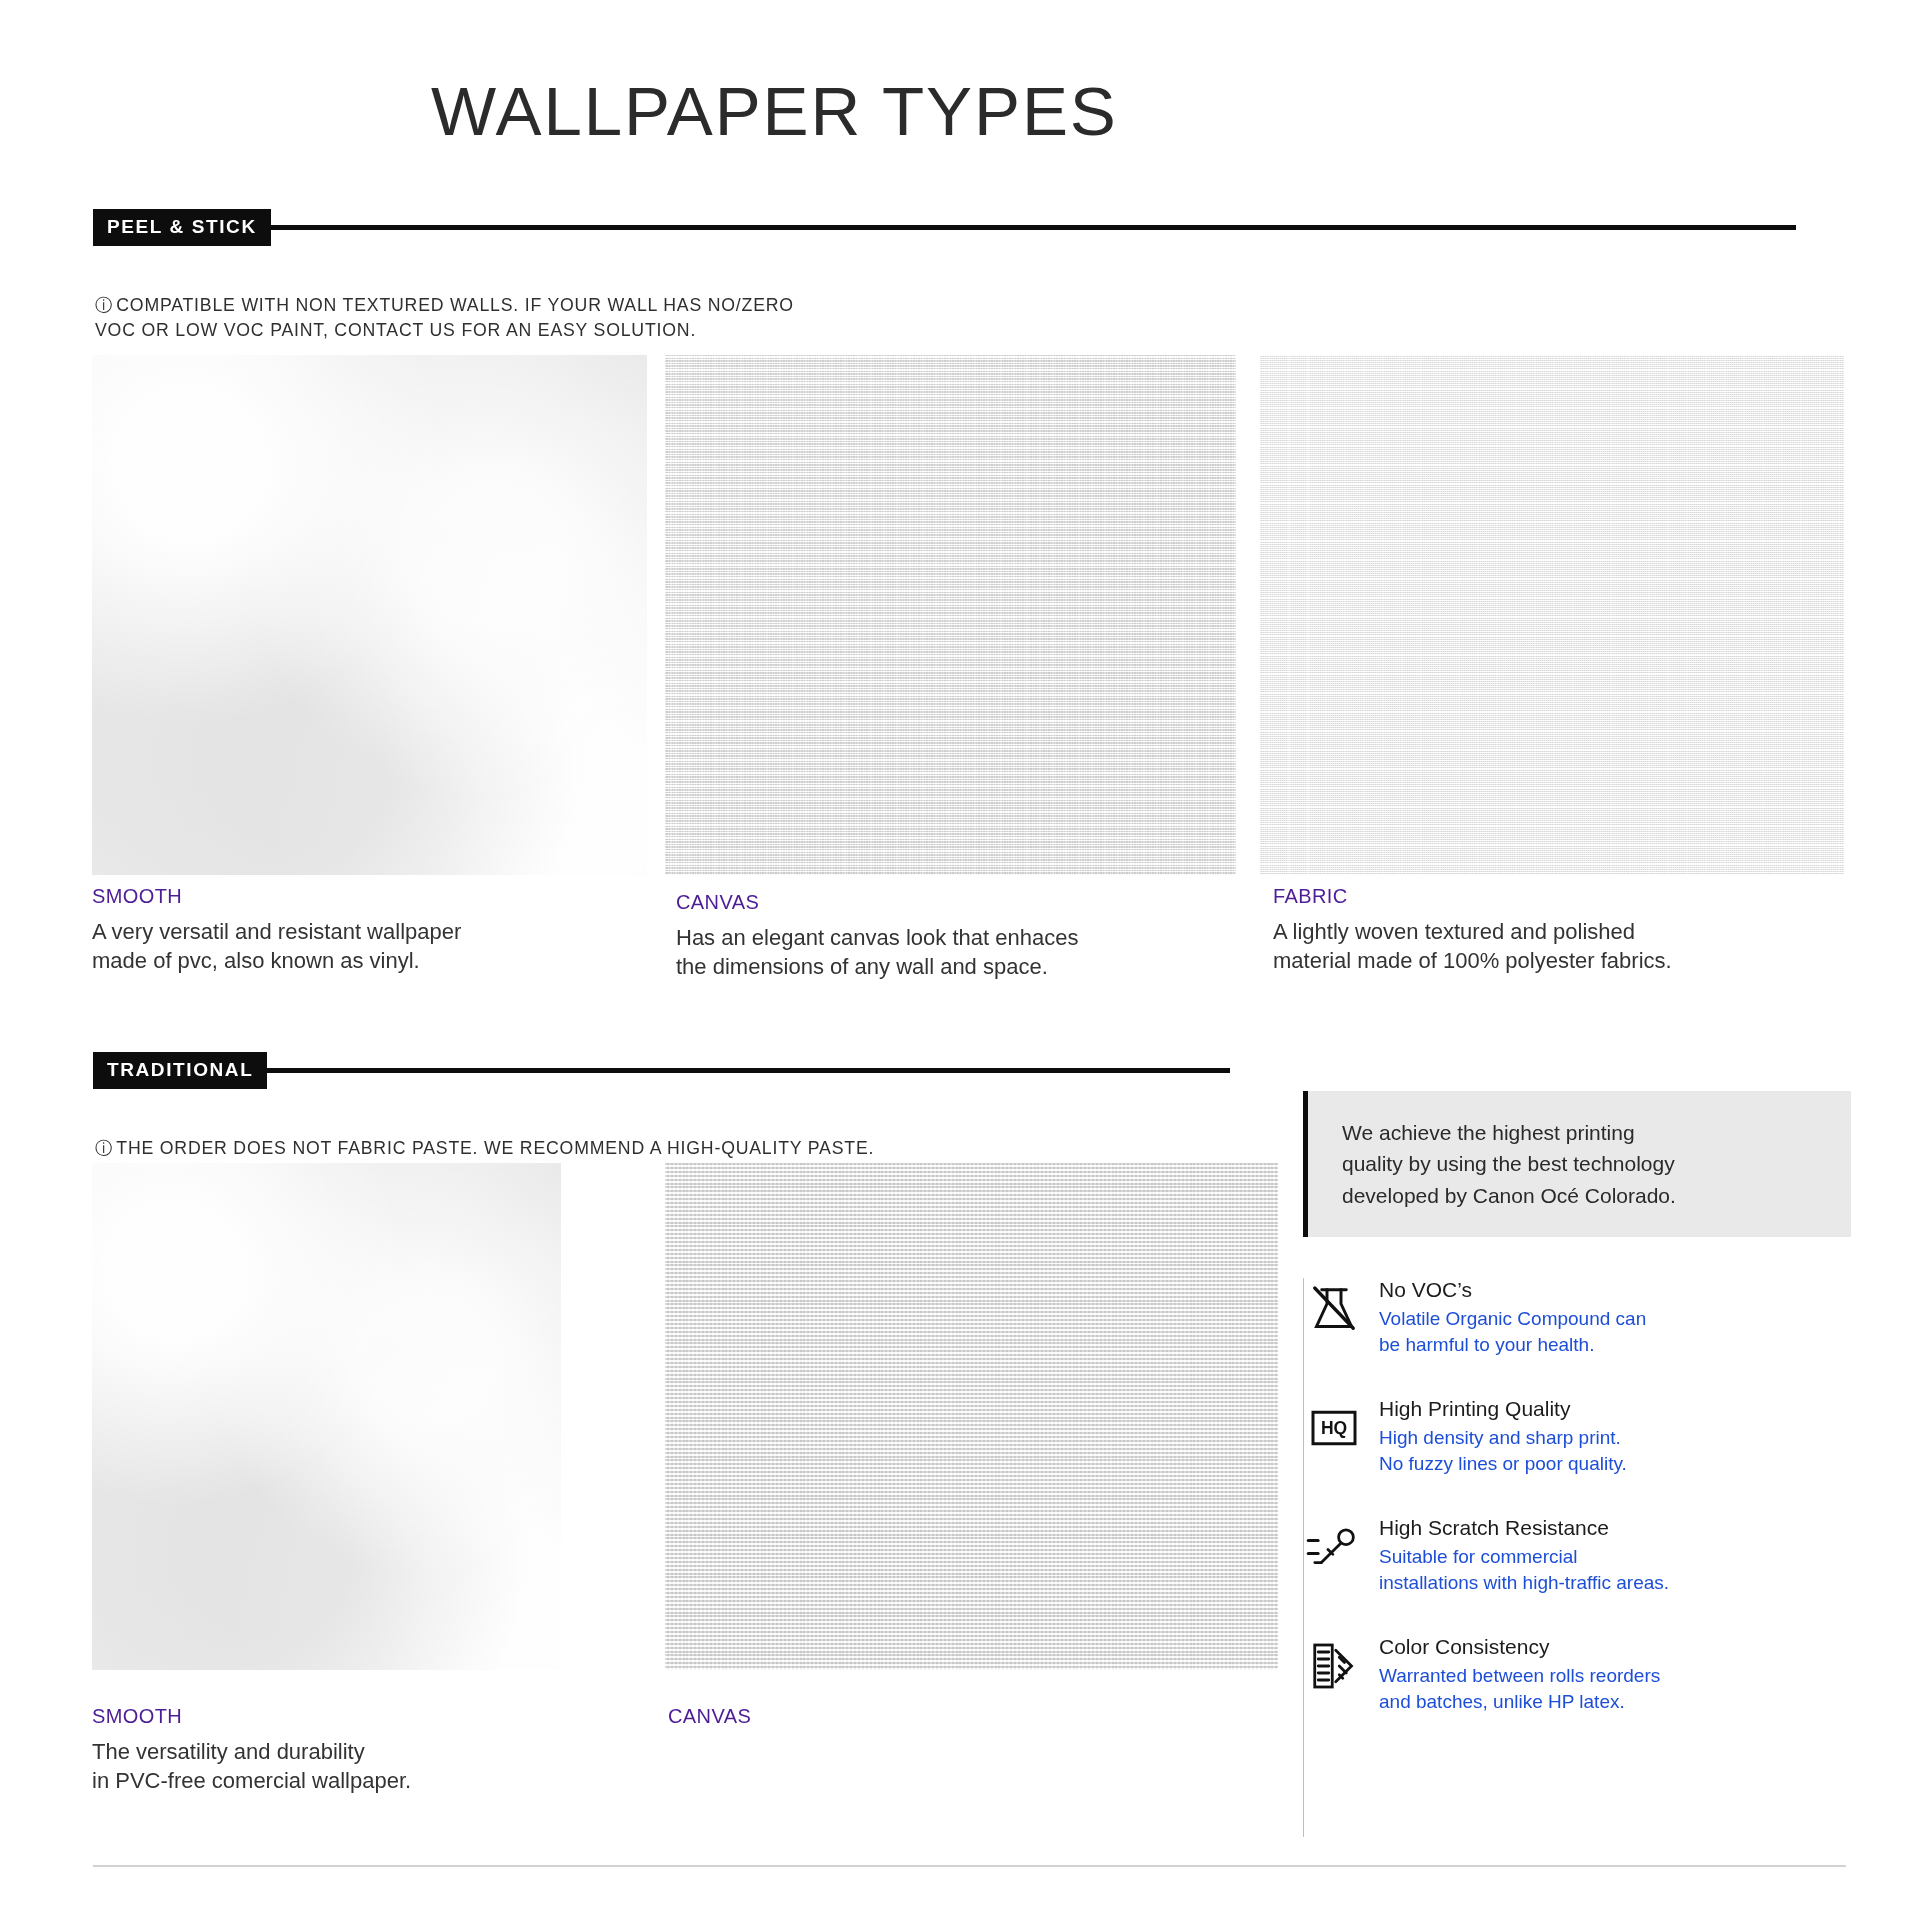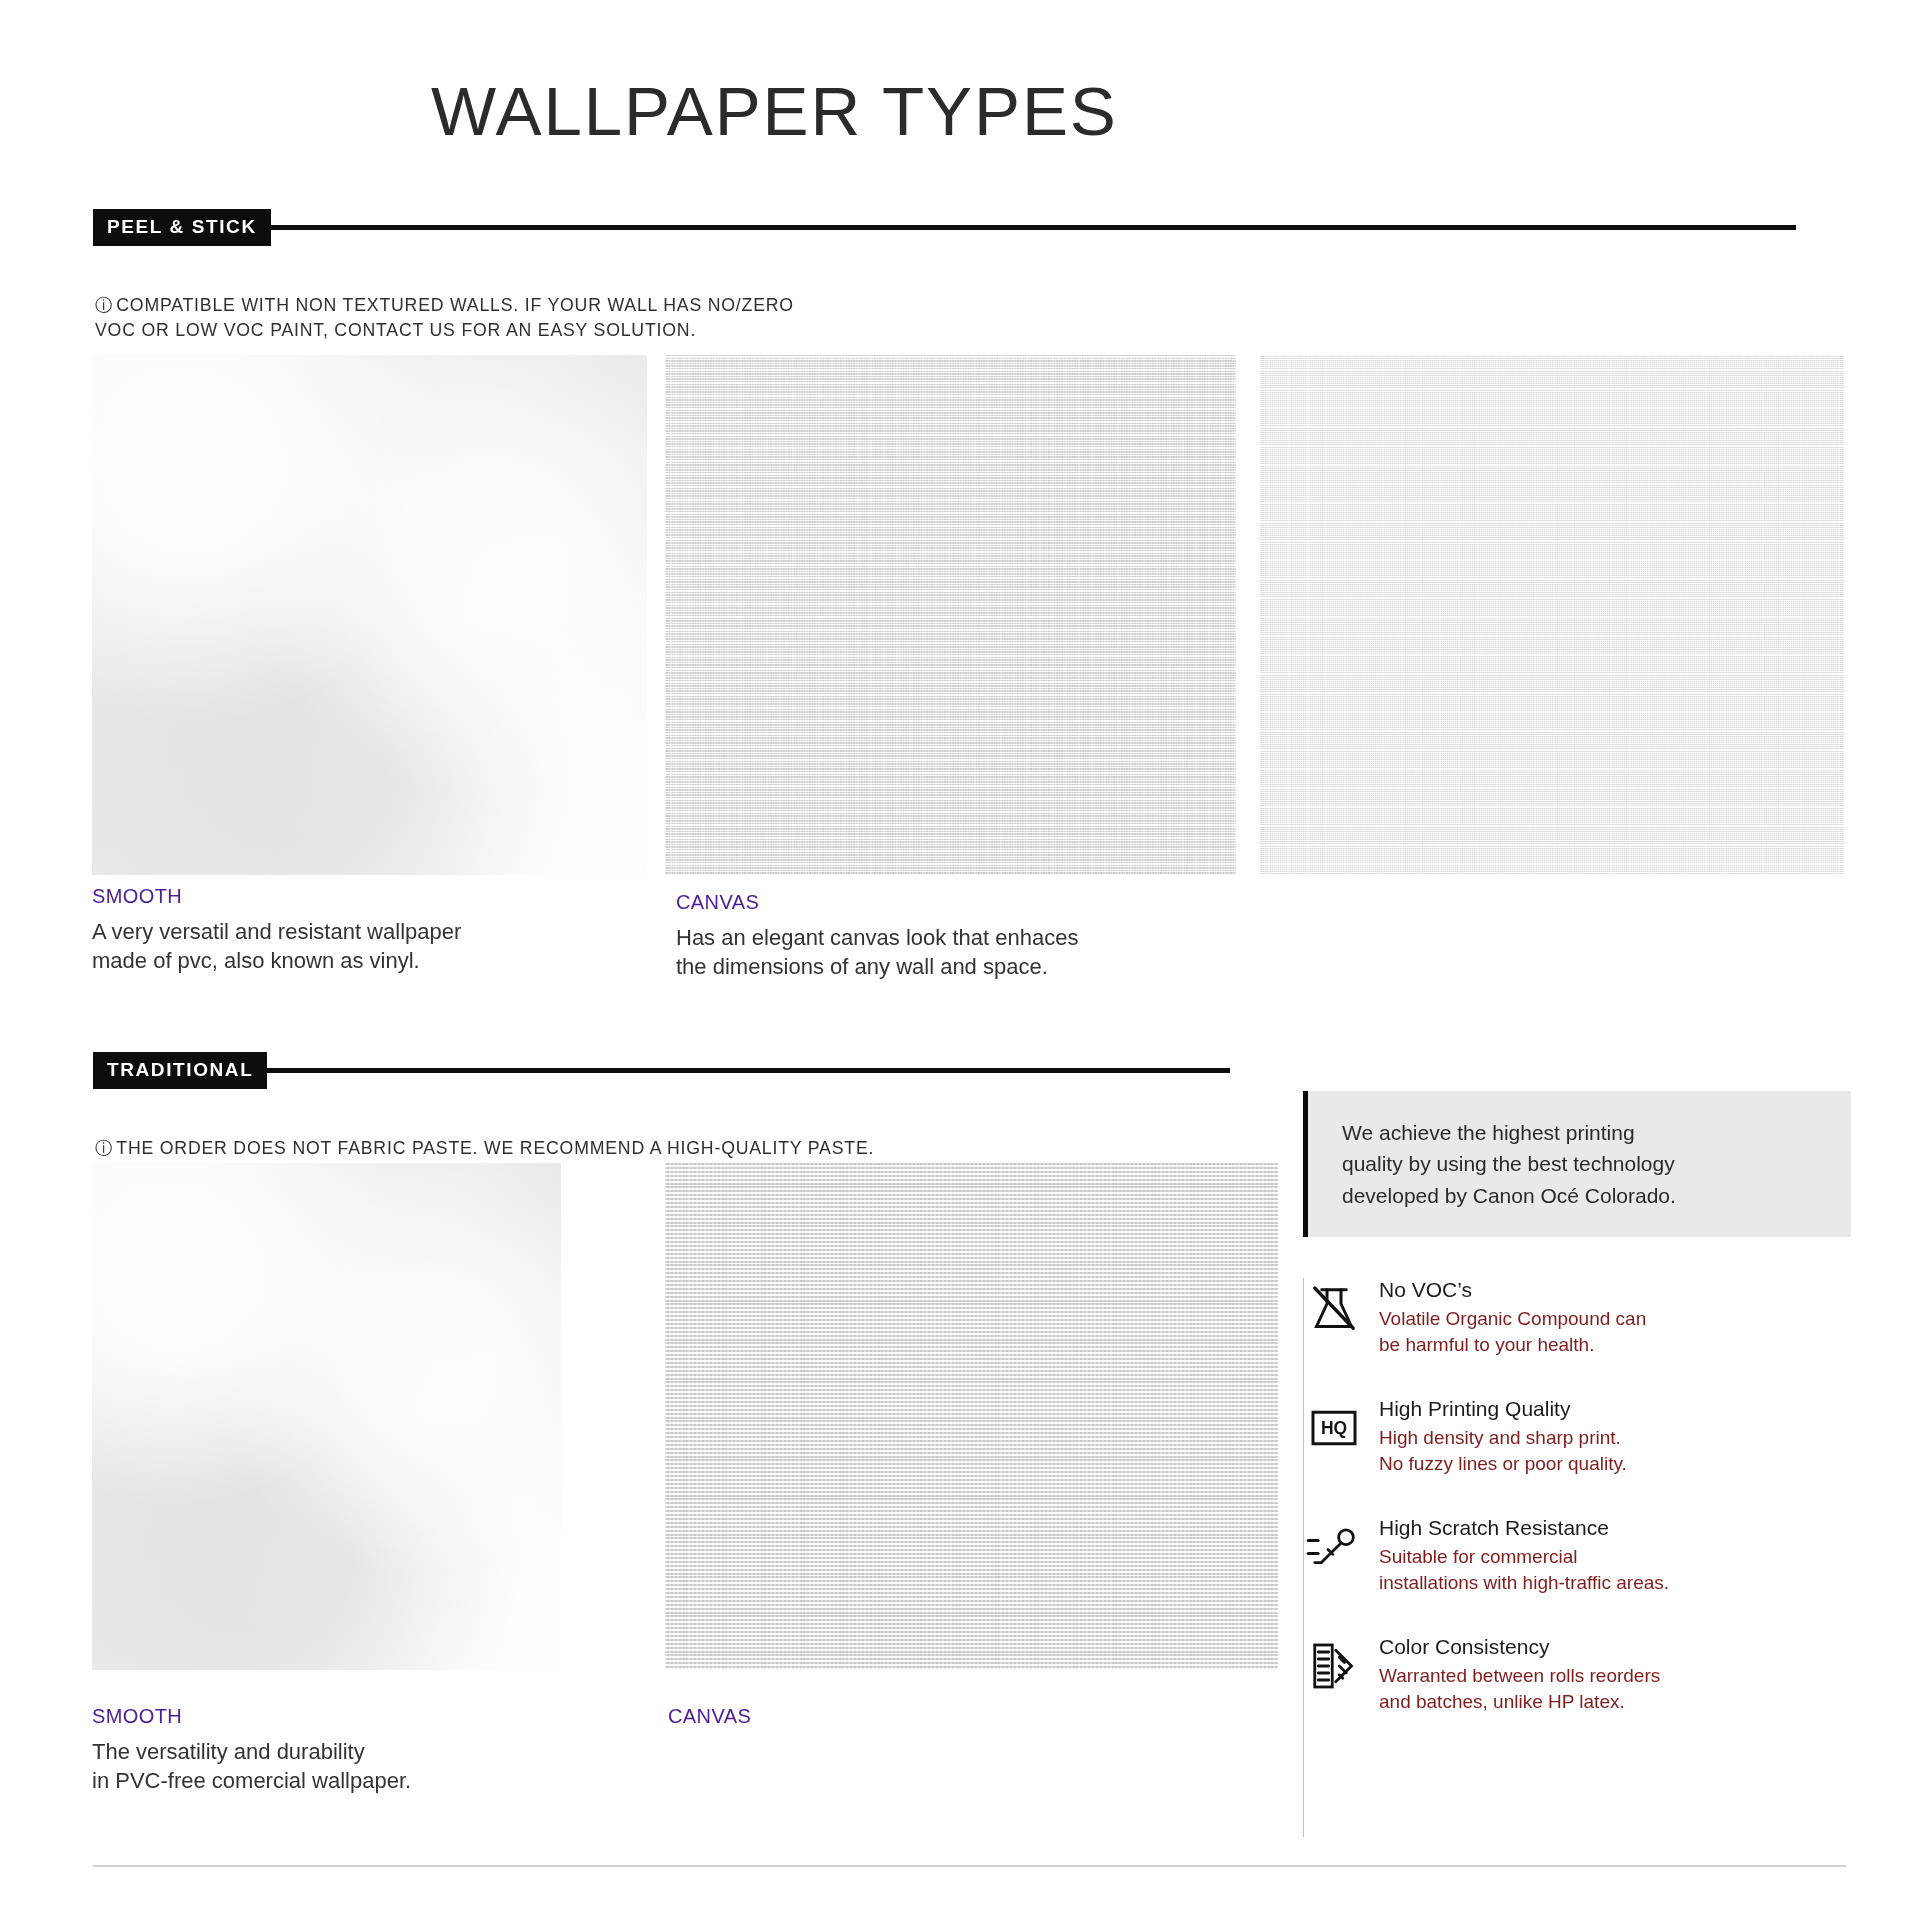--- a/index.html
+++ b/index.html
@@ -181,21 +181,21 @@
   .feat-title {
     font-size: 21px;
     font-weight: 500;
     color: #1c1c1c;
     margin-bottom: 3.9px;
     white-space: nowrap;
   }
   .feat-body {
     font-size: 19px;
     line-height: 1.35;
-    color: #7f1d1d;
+    color: #1d4ed8;
     white-space: pre-line;
   }
 
   
   .bottom-rule {
     position: absolute;
     left: 93px; top: 1865px;
     width: 1753px; height: 1.9px;
     background: #d2d2d2;
   }
@@ -223,20 +223,25 @@
 
   <div class="cap" style="left:92px; top:885px; width:552px;">
     <div class="cap-title">SMOOTH</div>
     <div class="cap-body">A very versatil and resistant wallpaper
 made of pvc, also known as vinyl.</div>
   </div>
   <div class="cap" style="left:676px; top:891px; width:578px;">
     <div class="cap-title">CANVAS</div>
     <div class="cap-body">Has an elegant canvas look that enhaces
 the dimensions of any wall and space.</div>
+  </div>
+  <div class="cap" style="left:1273px; top:885px; width:584px;">
+    <div class="cap-title">FABRIC</div>
+    <div class="cap-body">A lightly woven textured and polished
+material made of 100% polyester fabrics.</div>
   </div>
 
   <div class="section-head" style="left:93px; top:1052px; width:1156px;">
     <div class="tag">TRADITIONAL</div>
     <div class="rule" style="width:963px;"></div>
   </div>
 
   <div class="note" style="left:95px; top:1111px; width:1130px;">
     <span class="info">ⓘ</span><span>THE ORDER DOES NOT FABRIC PASTE. WE RECOMMEND A HIGH-QUALITY PASTE.</span>
   </div>

